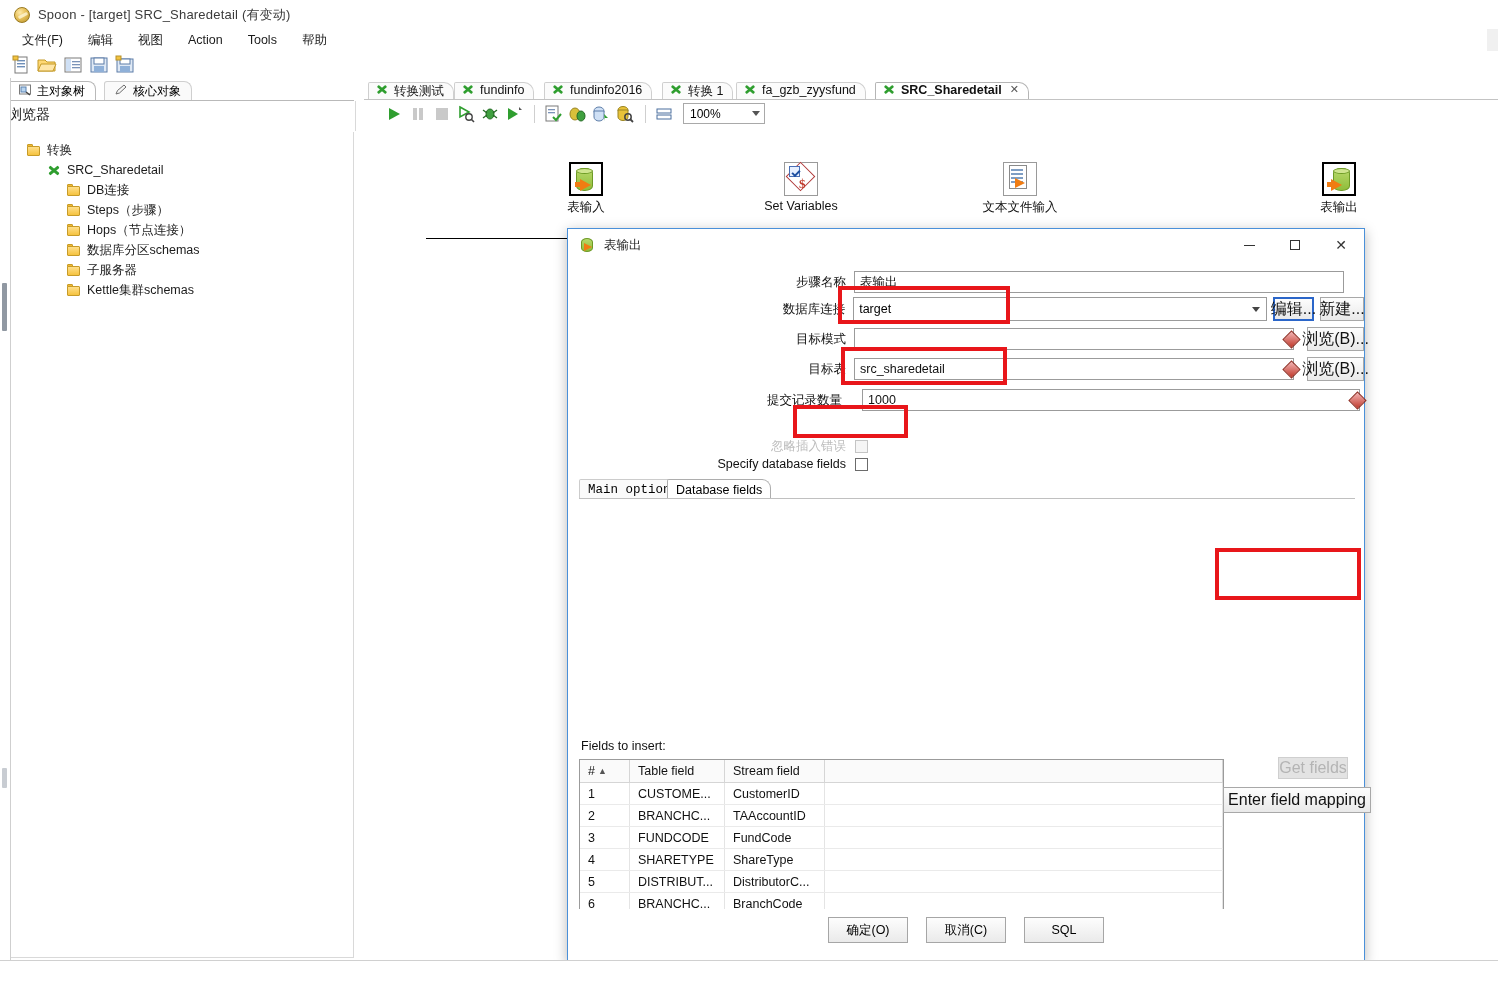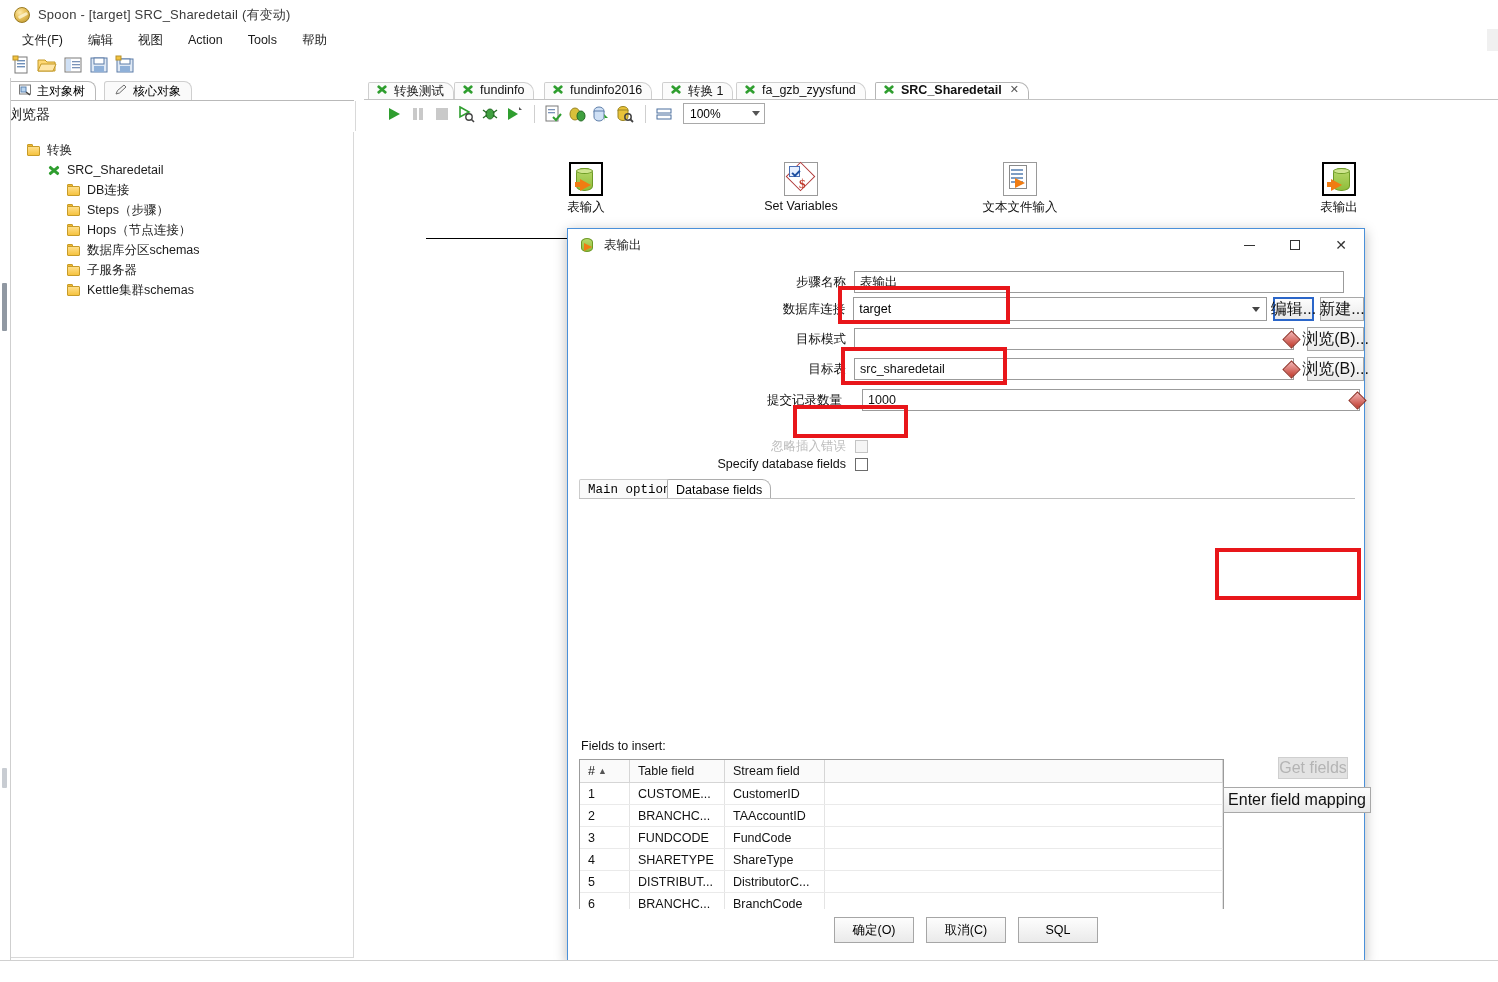--- a/index.html
+++ b/index.html
@@ -141,21 +141,21 @@
   .fth div{height:22px;display:flex;align-items:center;padding-left:8px;box-sizing:border-box;border-right:1px solid #d5d5d5;}
   .ftr{display:flex;height:21px;align-items:center;font-size:12.5px;color:#111;border-bottom:1px solid #eaeaea;}
   .ftr div{height:21px;display:flex;align-items:center;padding-left:8px;box-sizing:border-box;border-right:1px solid #e4e4e4;}
   .c-num{width:50px;}
   .c-tbl{width:95px;}
   .c-str{width:100px;}
   .c-rest{flex:1;}
   .sortcaret{margin-left:3px;font-size:9px;color:#555;}
 
   .dlg-footer{position:absolute;left:0;bottom:0;width:796px;height:52px;background:#ffffff;}
-  .dlg-foot-btns{position:absolute;left:0;right:0;top:8px;display:flex;justify-content:center;gap:12px;}
+  .dlg-foot-btns{position:absolute;left:0;right:0;top:8px;display:flex;justify-content:center;gap:18px;}
   .fbtn{width:80px;height:26px;background:linear-gradient(#fdfdfd,#eaeaea);border:1px solid #a6a6a6;box-sizing:border-box;display:flex;align-items:center;justify-content:center;font-size:12.5px;}
 
   .bottom-strip{position:absolute;left:0;top:960px;width:1498px;height:22px;background:#ffffff;border-top:1px solid #d0d0d0;box-sizing:border-box;}
 </style>
 </head>
 <body>
 
 <div class="app">
 
   <div class="titlebar">

